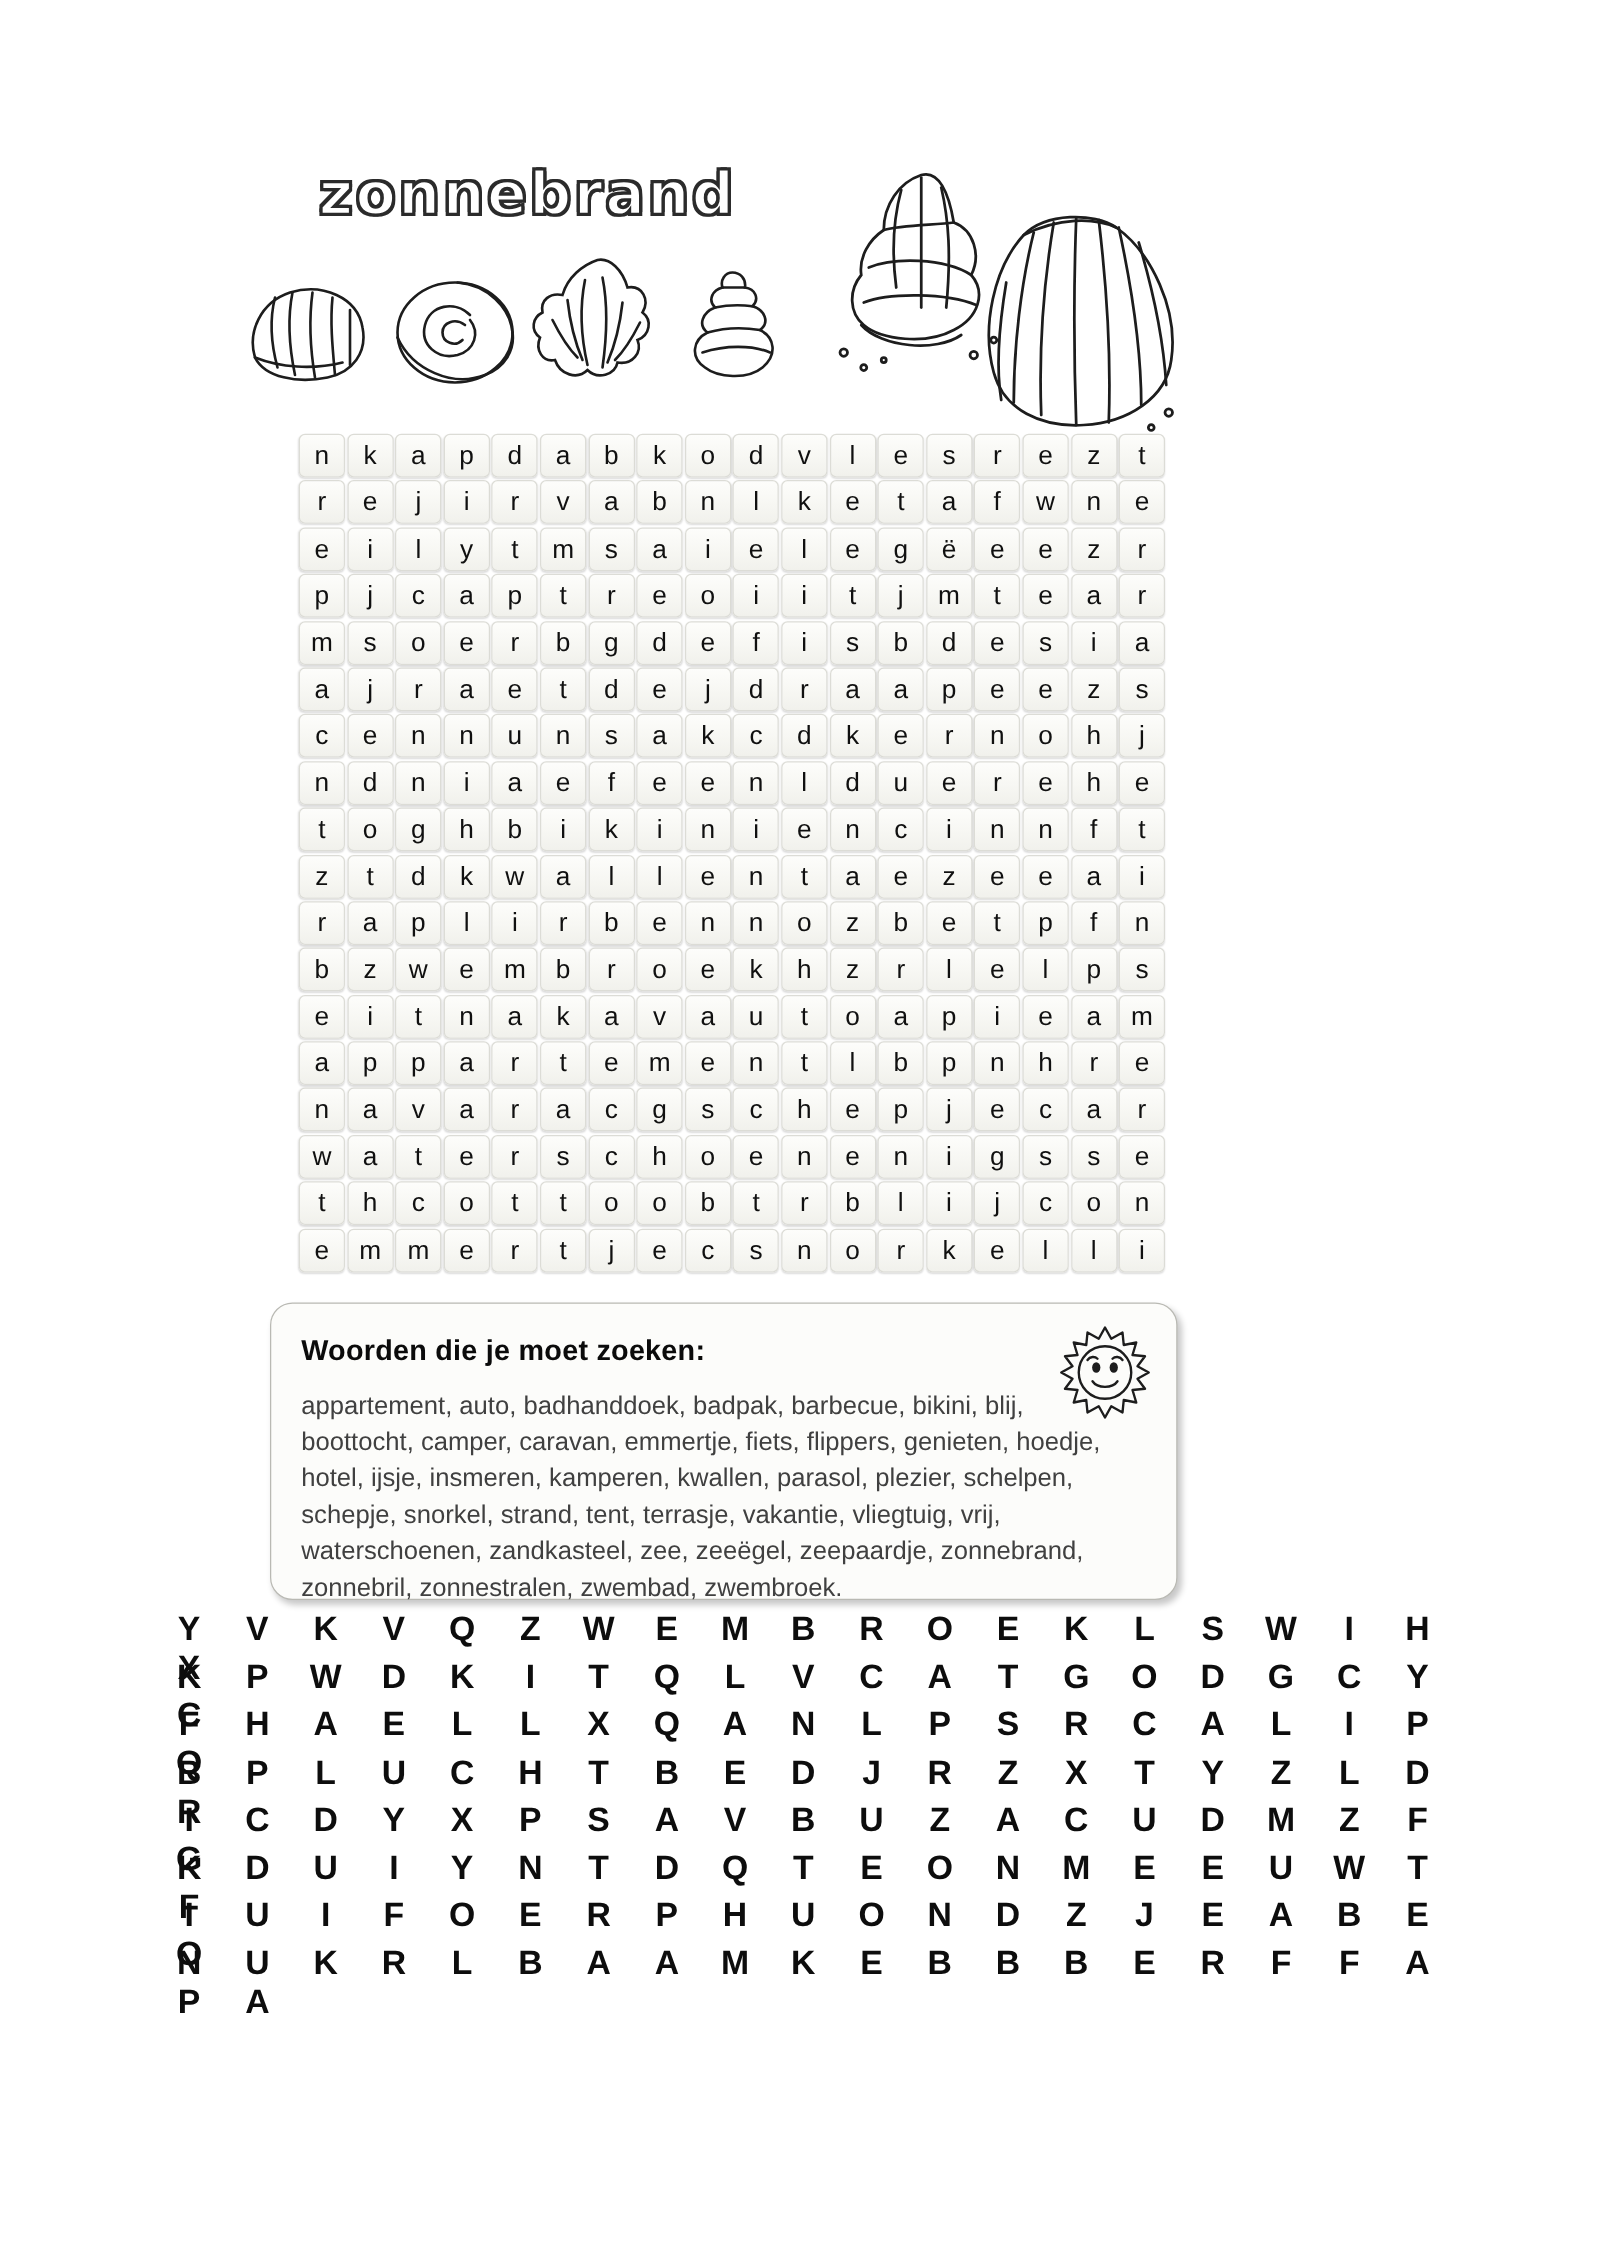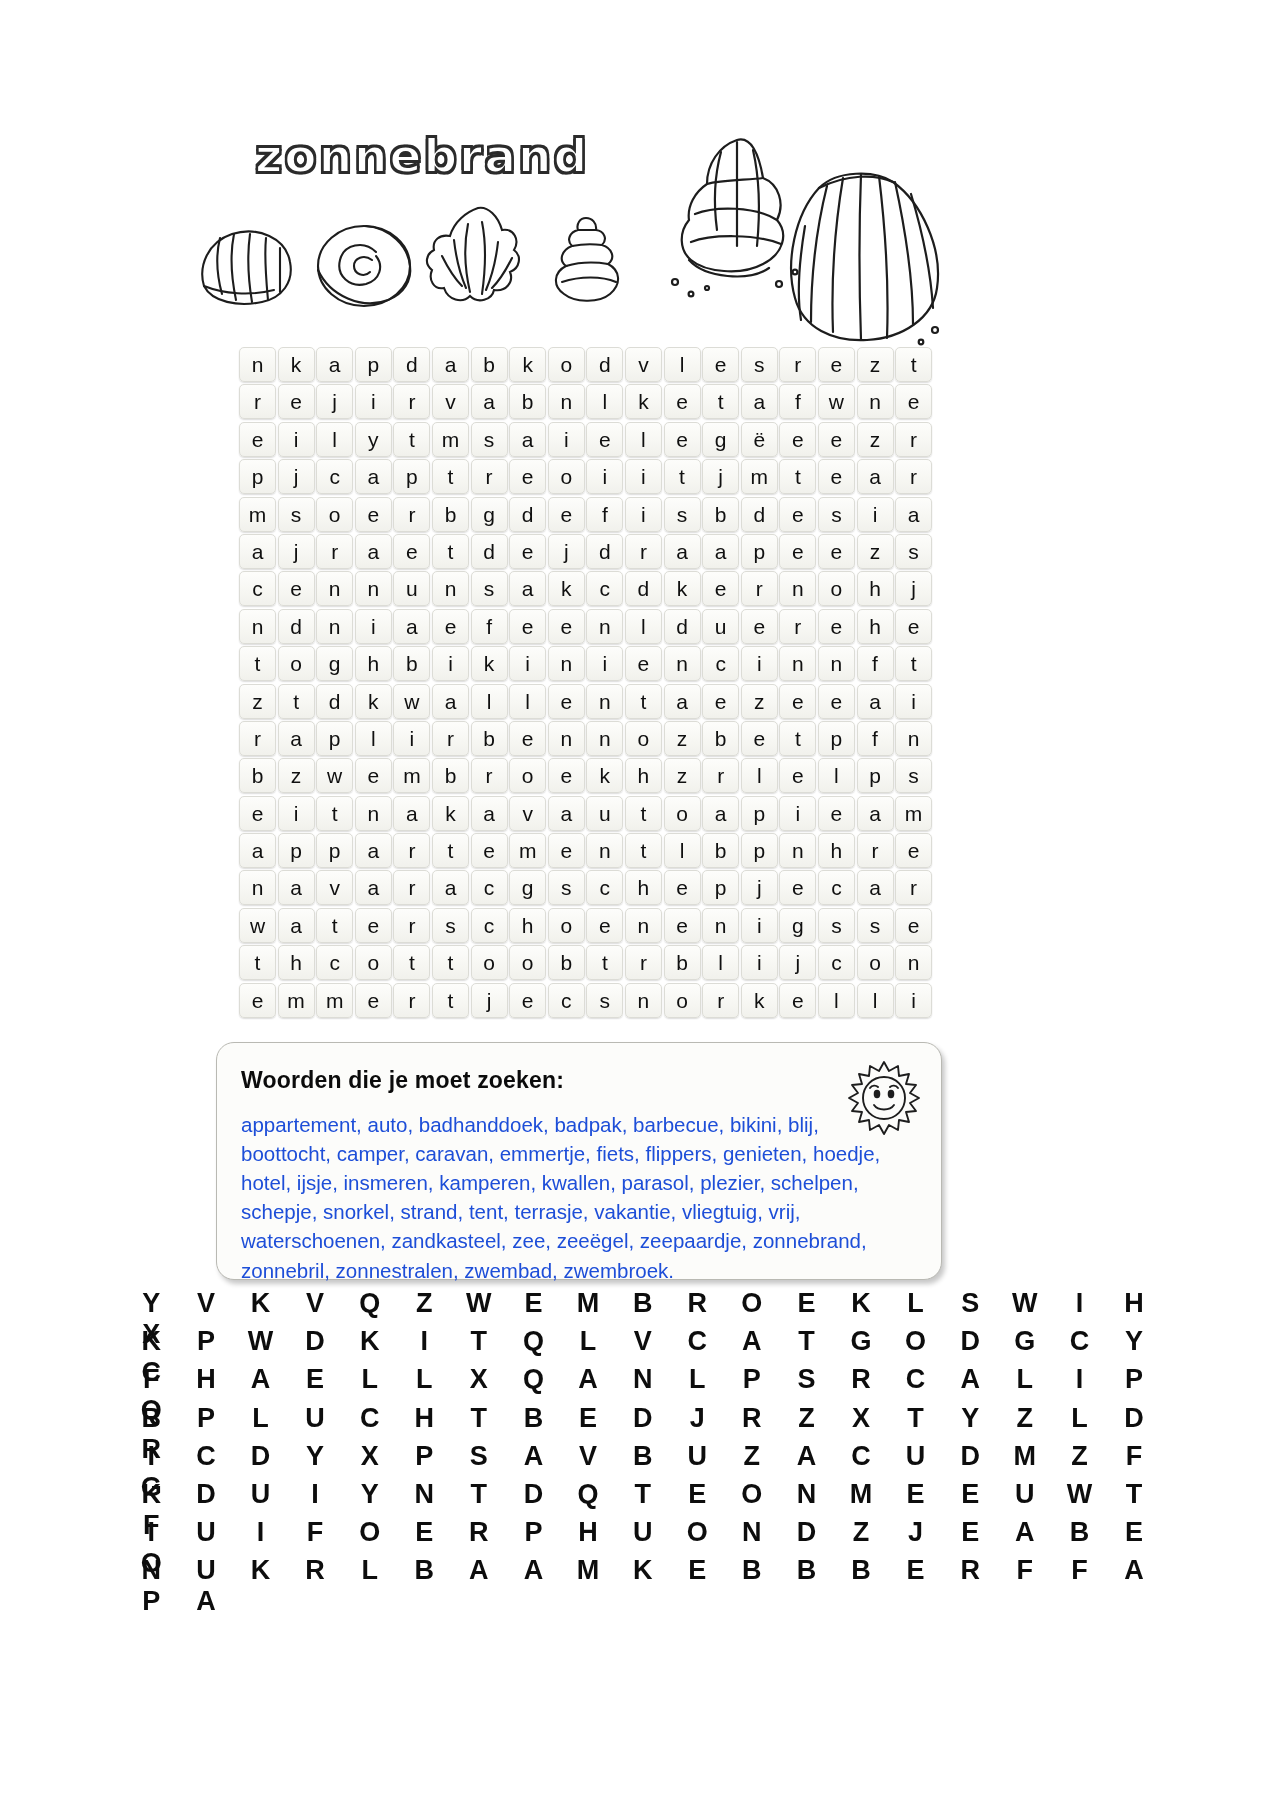--- a/index.html
+++ b/index.html
@@ -101,21 +101,21 @@
   #wordbox-title {
     font-size: 23px;
     font-weight: 700;
     color: #0b0b0b;
     margin: 0 0 16px 0;
     letter-spacing: 0.2px;
   }
   #wordbox-words {
     font-size: 20.5px;
     line-height: 1.42;
-    color: #1d4ed8;
+    color: #404040;
     width: 672px;
     text-align: left;
   }
 
   
   #sun {
     position: absolute;
     right: 16px;
     top: 14px;
     width: 82px;

